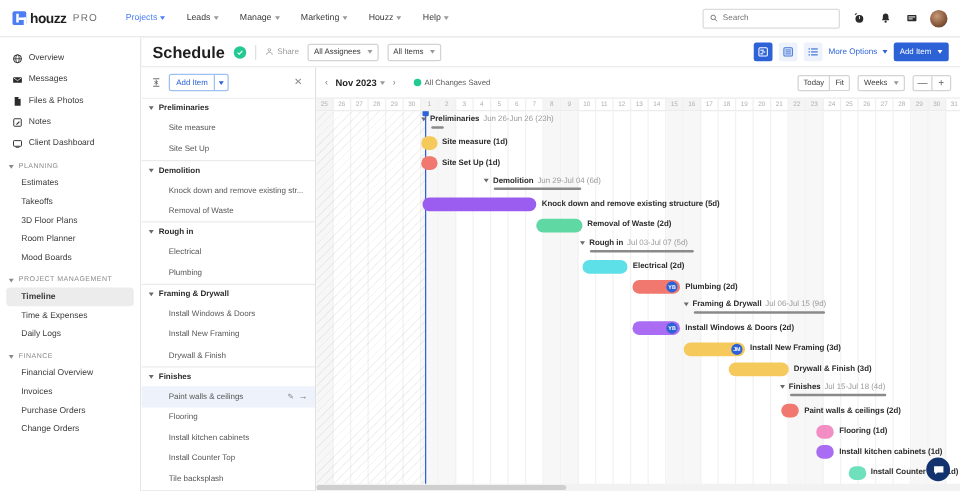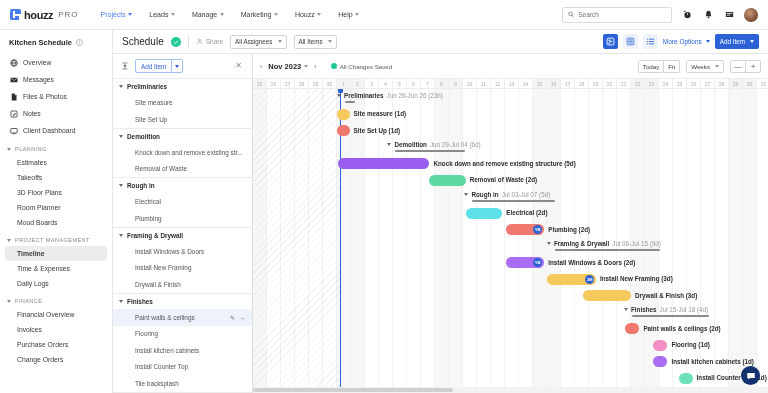--- a/index.html
+++ b/index.html
@@ -79,21 +79,21 @@
   .ssub { padding:4px 9px 4px 17px; font-size:6.8px; color:#3a3a3a; cursor:pointer; }
   .ssub.sel { background:#ececec; border-radius:3px; margin:0 5px; font-weight:bold; padding-left:12px; }
 
   
   .main { flex:1; display:flex; flex-direction:column; min-width:0; background:#fff; }
 
   .toolbar {
     height:24px; min-height:24px; display:flex; align-items:center; gap:7px;
     padding:0 9px; border-bottom:1px solid #e6e6e6; background:#fff;
   }
-  .tb-title { font-size:10px; font-weight:normal; color:#1f1f1f; }
+  .tb-title { font-size:13px; font-weight:bold; color:#1f1f1f; }
   .tb-badge {
     width:10px;height:10px;border-radius:50%;background:#22c993;
     display:flex;align-items:center;justify-content:center;
   }
   .tb-sep { width:1px; height:12px; background:#e0e0e0; }
   .tb-share { display:flex; align-items:center; gap:3px; font-size:6.5px; color:#9a9a9a; cursor:pointer; }
   .tb-sel {
     height:14px; border:1px solid #d4d4d4; border-radius:2px; padding:0 4px;
     display:flex; align-items:center; gap:5px; font-size:6.3px; color:#3a3a3a; cursor:pointer; background:#fff;
   }
@@ -263,24 +263,20 @@
             <rect x="3.2" y="8.4" width="6" height="1.4" fill="#fff"></rect>
           </svg>
       </div>
       <div class="avatar-top"></div>
     </div>
   </div>
 
   <div class="body">
 
     <div class="sidebar">
-      <div class="proj-title">
-        <span>Kitchen Schedule</span>
-        <span class="info-dot">i</span>
-      </div>
 
       <div class="snav">
         <span class="sicon">
           <svg width="8" height="8" viewBox="0 0 16 16">
               <circle cx="8" cy="8" r="6.4" fill="none" stroke="#2b2b2b" stroke-width="1.6"></circle>
               <ellipse cx="8" cy="8" rx="2.8" ry="6.4" fill="none" stroke="#2b2b2b" stroke-width="1.3"></ellipse>
               <line x1="1.6" y1="8" x2="14.4" y2="8" stroke="#2b2b2b" stroke-width="1.3"></line>
             </svg>
         </span>
         <span>Overview</span>

